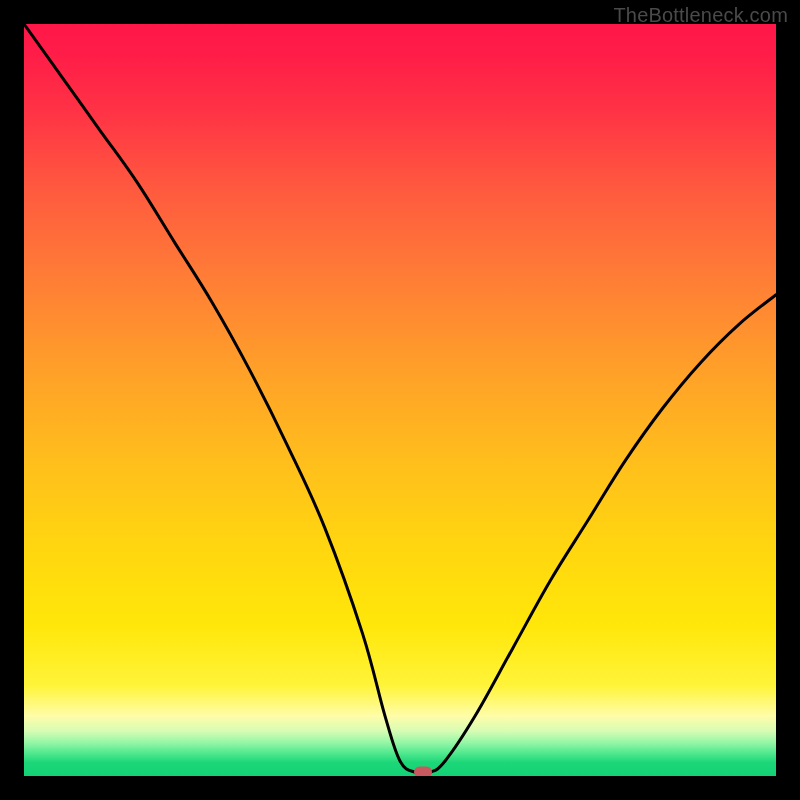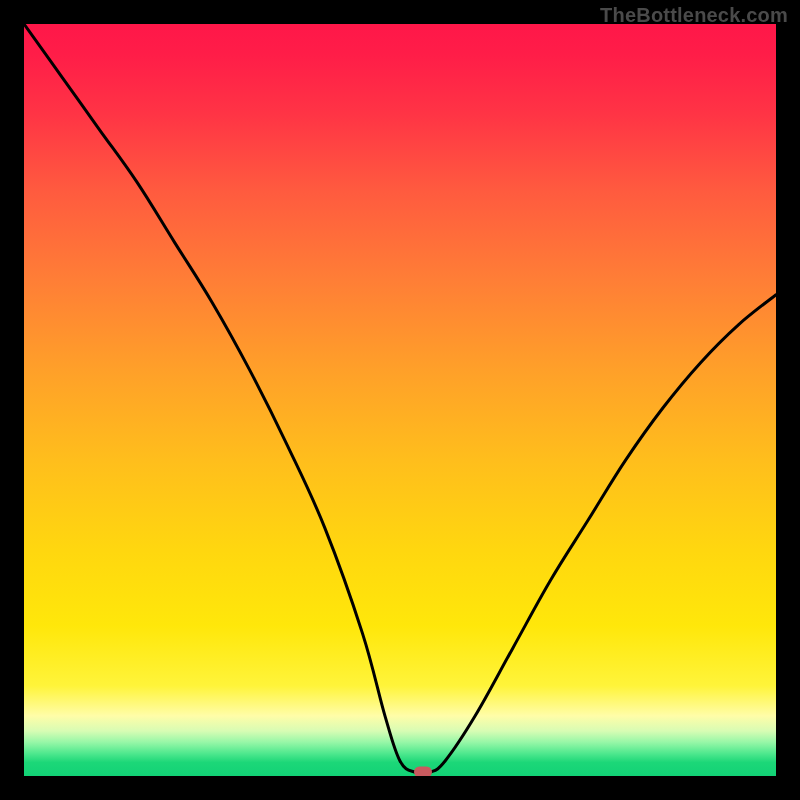--- a/index.html
+++ b/index.html
@@ -18,21 +18,21 @@
     width: 800px;
     height: 800px;
     background: #000;
   }
   .watermark {
     position: absolute;
     top: 4px;
     right: 12px;
     color: #4a4a4a;
     font-size: 20px;
-    font-weight: 700;
+    font-weight: 400;
     z-index: 20;
     letter-spacing: 0.2px;
   }
   .plot {
     position: absolute;
     left: 24px;
     top: 24px;
     width: 752px;
     height: 752px;
     overflow: hidden;

